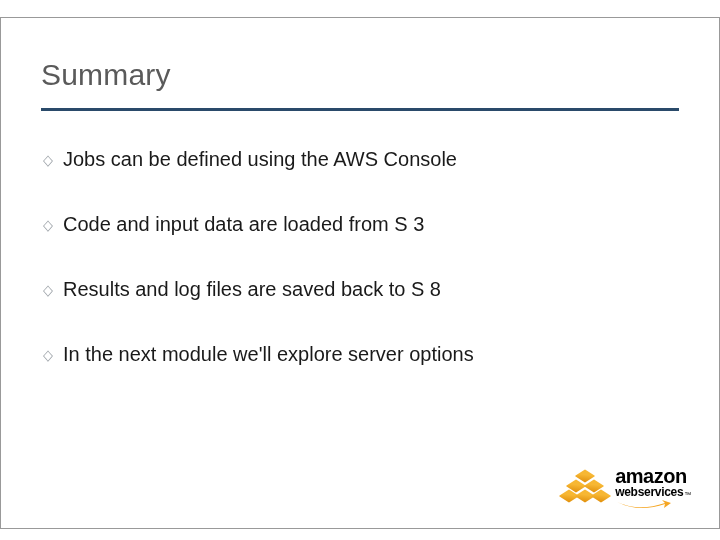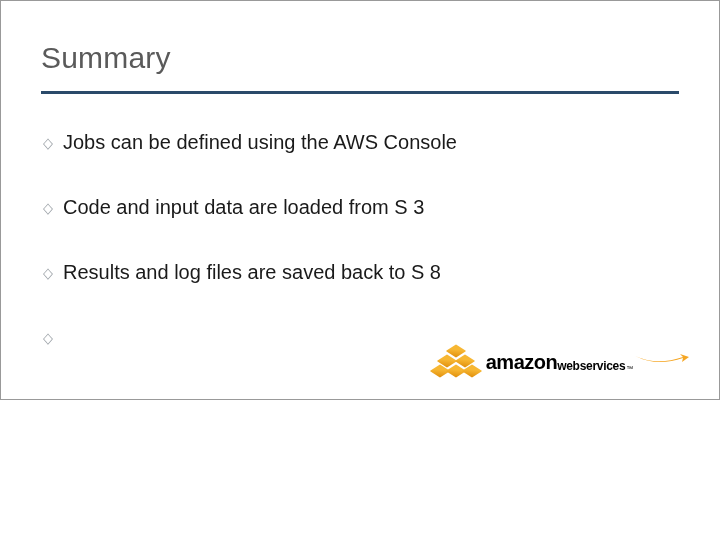--- a/index.html
+++ b/index.html
@@ -4,24 +4,25 @@
 <style>
   * { margin: 0; padding: 0; box-sizing: border-box; }
   html, body { width: 720px; height: 540px; }
   body {
     font-family: Verdana, Geneva, sans-serif;
     background: #ffffff;
     position: relative;
   }
   .slide {
     width: 720px;
-    height: 400px;
+    height: 512px;
     border: 1px solid #999;
     position: relative;
     padding: 40px 40px 0 40px;
+    margin-top: 17px;
   }
   .title {
     font-size: 30px;
     color: #5a5a5a;
     font-weight: 400;
     padding-bottom: 16px;
     border-bottom: 3px solid #2a4a6a;
     margin-bottom: 36px;
     letter-spacing: 0.2px;
   }
@@ -67,21 +68,21 @@
     background: linear-gradient(145deg,#f7b733 40%,#e08e0b 100%);
     transform: rotate(45deg) skew(-12deg,-12deg);
     border-radius: 1px;
   }
   .c1 { left: 14px; top: 0; }
   .c2 { left: 5px; top: 10px; }
   .c3 { left: 23px; top: 10px; }
   .c4 { left: -2px; top: 20px; }
   .c5 { left: 14px; top: 20px; }
   .c6 { left: 30px; top: 20px; }
-  .logo-text { display: flex; flex-direction: row; line-height: 1; }
+  .logo-text { display: flex; flex-direction: column; line-height: 1; }
   .logo-amazon {
     font-family: Arial, sans-serif;
     font-size: 20px;
     font-weight: 700;
     color: #000;
     letter-spacing: -0.5px;
   }
   .logo-ws {
     font-family: Arial, sans-serif;
     font-size: 12px;
@@ -114,20 +115,21 @@
     <li>
       <span class="diamond">◇</span>
       <span>Code and input data are loaded from S 3</span>
     </li>
     <li>
       <span class="diamond">◇</span>
       <span>Results and log files are saved back to S 8</span>
     </li>
     <li>
       <span class="diamond">◇</span>
+      <span>In the next module we'll explore server options</span>
     </li>
   </ul>
 
   <div class="logo">
     <div class="logo-cubes">
       <div class="cube c1"></div>
       <div class="cube c2"></div>
       <div class="cube c3"></div>
       <div class="cube c4"></div>
       <div class="cube c5"></div>

